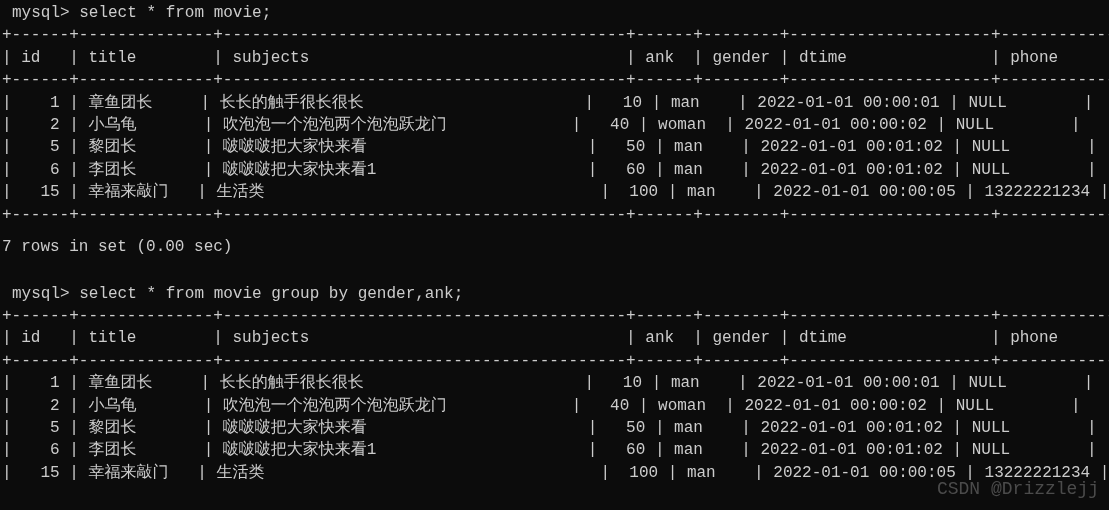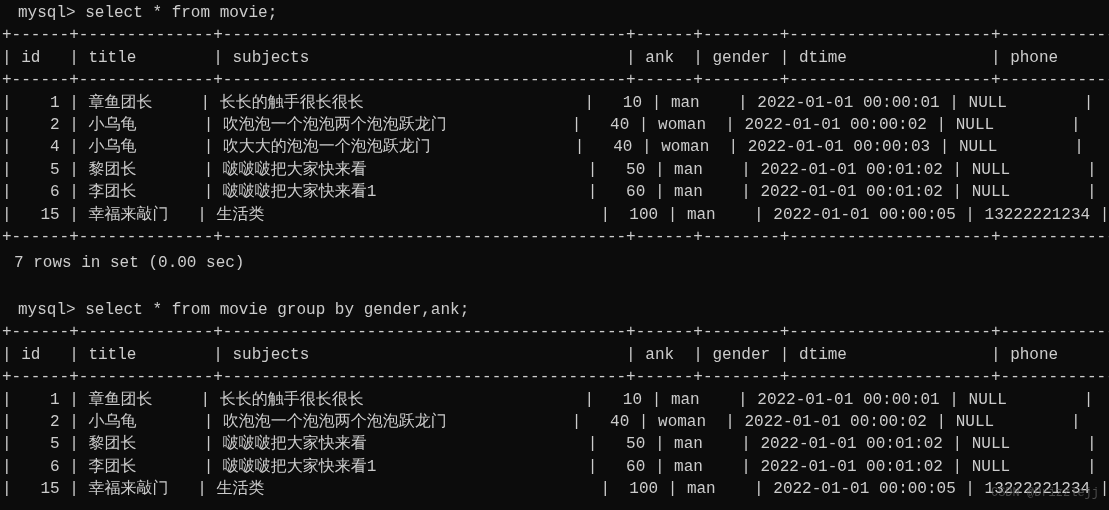--- a/index.html
+++ b/index.html
@@ -13,43 +13,43 @@
       font-family: 'Consolas', 'Courier New', monospace;
       font-size: 16px;
       line-height: 1.4;
       padding: 2px 0;
       width: 1109px;
       height: 510px;
       overflow: hidden;
       position: relative;
     }
     .prompt-line {
-      padding: 0 18px;
+      padding: 0 12px;
     }
     .table-border {
       padding: 0 2px;
       white-space: pre;
       color: #cccccc;
     }
     .table-row {
       padding: 0 2px;
       white-space: pre;
       color: #cccccc;
     }
     .status-line {
-      padding: 0 14px;
-      margin-top: 4px;
+      padding: 0 2px;
+      margin-top: 10px;
       margin-bottom: 2px;
     }
     .watermark {
       position: absolute;
       right: 10px;
       bottom: 8px;
       color: #666666;
-      font-size: 12px;
+      font-size: 18px;
       opacity: 0.7;
     }
     .watermark2 {
       position: absolute;
       right: 55px;
       bottom: 30px;
       color: #555555;
       font-size: 14px;
       opacity: 0.5;
     }
@@ -60,21 +60,20 @@
 </head>
 <body>
 
 <div class="prompt-line">mysql&gt; select * from movie;</div>
 <div class="table-border">+------+--------------+------------------------------------------+------+--------+---------------------+-------------+</div>
 <div class="table-row">| id   | title        | subjects                                 | ank  | gender | dtime               | phone       |</div>
 <div class="table-border">+------+--------------+------------------------------------------+------+--------+---------------------+-------------+</div>
 <div id="table1-body">
     <div class="table-row">|    1 | 章鱼团长     | 长长的触手很长很长                       |   10 | man    | 2022-01-01 00:00:01 | NULL        |</div>
     <div class="table-row">|    2 | 小乌龟       | 吹泡泡一个泡泡两个泡泡跃龙门             |   40 | woman  | 2022-01-01 00:00:02 | NULL        |</div>
-    <div class="table-row">|    4 | 小乌龟       | 吹大大的泡泡一个泡泡跃龙门               |   40 | woman  | 2022-01-01 00:00:03 | NULL        |</div>
     <div class="table-row">|    5 | 黎团长       | 啵啵啵把大家快来看                       |   50 | man    | 2022-01-01 00:01:02 | NULL        |</div>
     <div class="table-row">|    6 | 李团长       | 啵啵啵把大家快来看1                      |   60 | man    | 2022-01-01 00:01:02 | NULL        |</div>
     <div class="table-row">|   15 | 幸福来敲门   | 生活类                                   |  100 | man    | 2022-01-01 00:00:05 | 13222221234 |</div>
   </div>
 <div class="table-border">+------+--------------+------------------------------------------+------+--------+---------------------+-------------+</div>
 <div class="status-line">7 rows in set (0.00 sec)</div>
 <div class="blank-line"></div>
 <div class="prompt-line">mysql&gt; select * from movie group by gender,ank;</div>
 <div class="table-border">+------+--------------+------------------------------------------+------+--------+---------------------+-------------+</div>
 <div class="table-row">| id   | title        | subjects                                 | ank  | gender | dtime               | phone       |</div>

